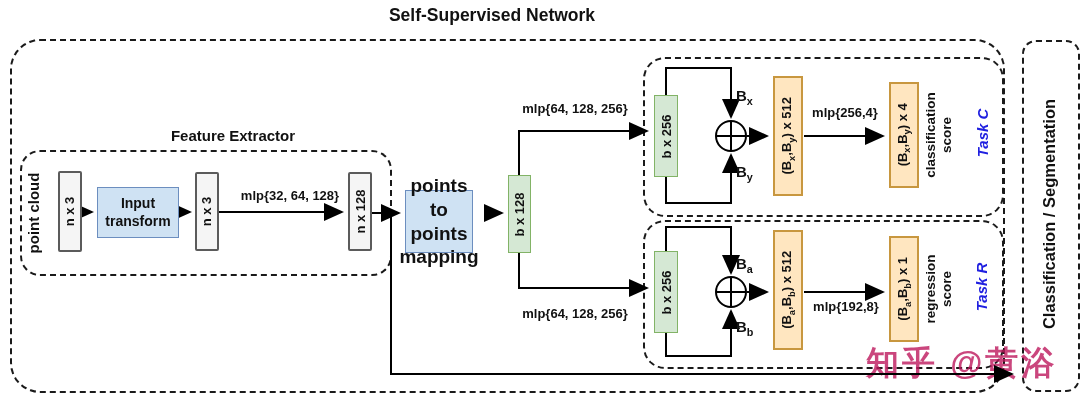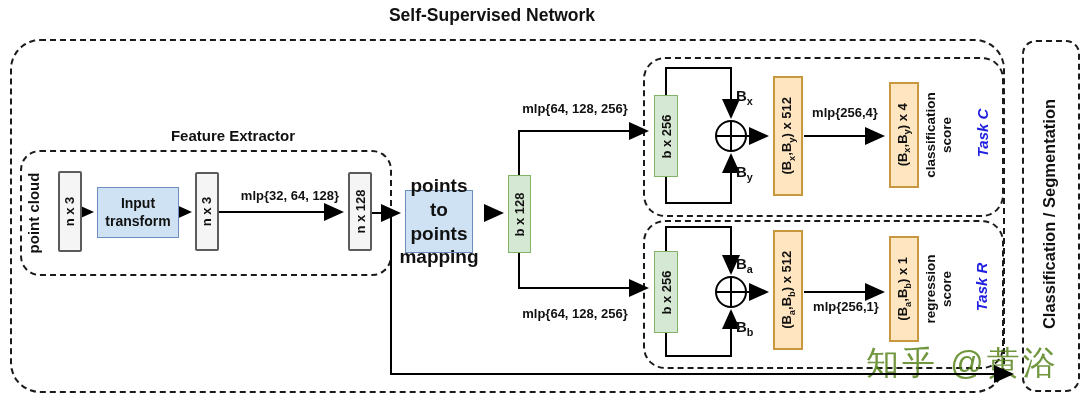--- a/index.html
+++ b/index.html
@@ -19,22 +19,22 @@
   .vtext{transform:rotate(-90deg);white-space:nowrap;}
   .rot{
     position:absolute;transform:translate(-50%,-50%) rotate(-90deg);
     white-space:nowrap;z-index:3;text-align:center;
   }
   .bold{font-weight:700;}
   .lbl{position:absolute;z-index:3;white-space:nowrap;}
   sub{font-size:0.72em;font-weight:inherit;}
   #connectors{position:absolute;left:0;top:0;z-index:2;}
   #watermark{
-    position:absolute;z-index:1;color:#4d7c0f;opacity:0.8;font-size:33px;
-    letter-spacing:3px;white-space:nowrap;font-weight:400;
+    position:absolute;z-index:1;color:#be185d;opacity:0.8;font-size:33px;
+    letter-spacing:3px;white-space:nowrap;font-weight:700;
   }
   .task-label{font-weight:700;font-style:italic;font-size:15px;color:#2020e0;}
   .score-label{font-weight:700;font-size:13.5px;line-height:1.2;}
   .mlp{font-size:13px;font-weight:700;}
 </style>
 </head>
 <body>
 
 <div id="stage">
 
@@ -175,21 +175,21 @@
   <span class="lbl bold" style="left:736px;top:318px;font-size:15px;">
     <span>B</span><sub>b</sub>
   </span>
 
   <div class="node orange-box" style="left:773px;top:230px;width:30px;height:120px;">
     <span class="vtext bold" style="font-size:13px;">
       <span>(B</span><sub>a</sub><span>,B</span><sub>b</sub><span>) x 512</span>
     </span>
   </div>
 
-  <div class="lbl mlp" style="left:801px;top:299px;width:90px;text-align:center;">mlp{256,1}</div>
+  <div class="lbl mlp" style="left:801px;top:299px;width:90px;text-align:center;">mlp{192,8}</div>
 
   <div class="node orange-box" style="left:889px;top:236px;width:30px;height:106px;">
     <span class="vtext bold" style="font-size:13px;">
       <span>(B</span><sub>a</sub><span>,B</span><sub>b</sub><span>) x 1</span>
     </span>
   </div>
 
   <div class="rot score-label" style="left:939px;top:289px;">
     <span style="display:block;">regression</span>
     <span style="display:block;">score</span>

